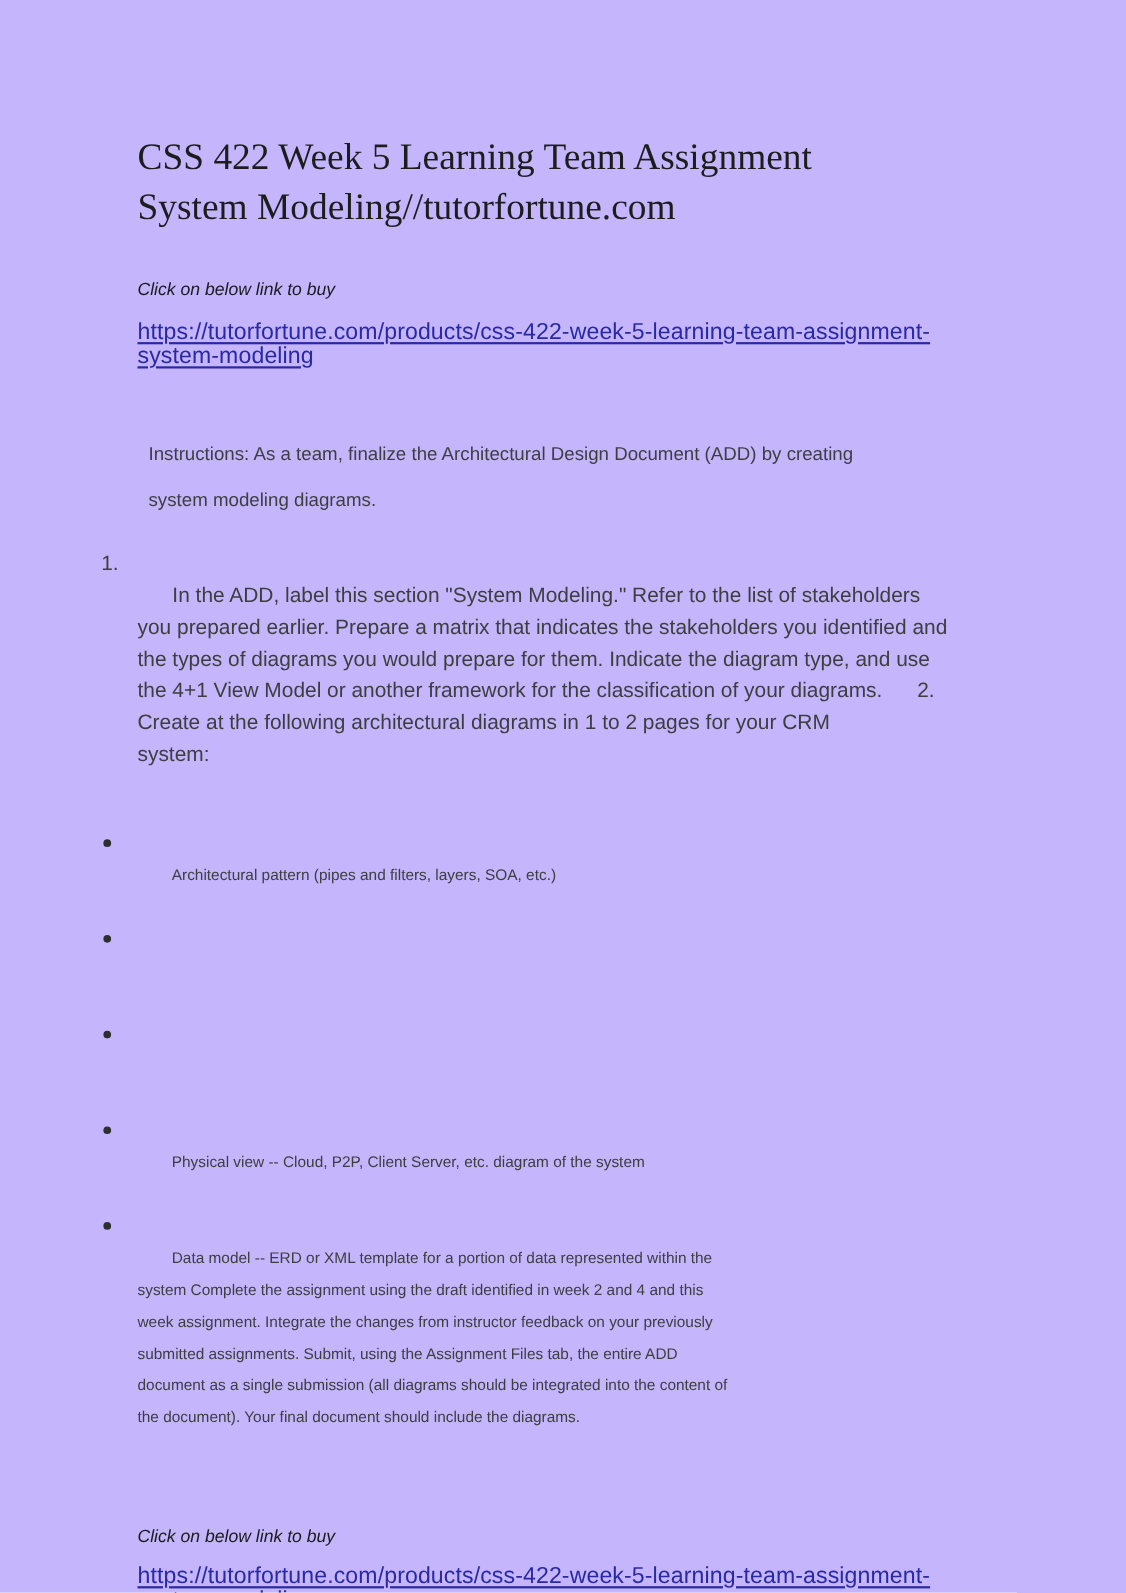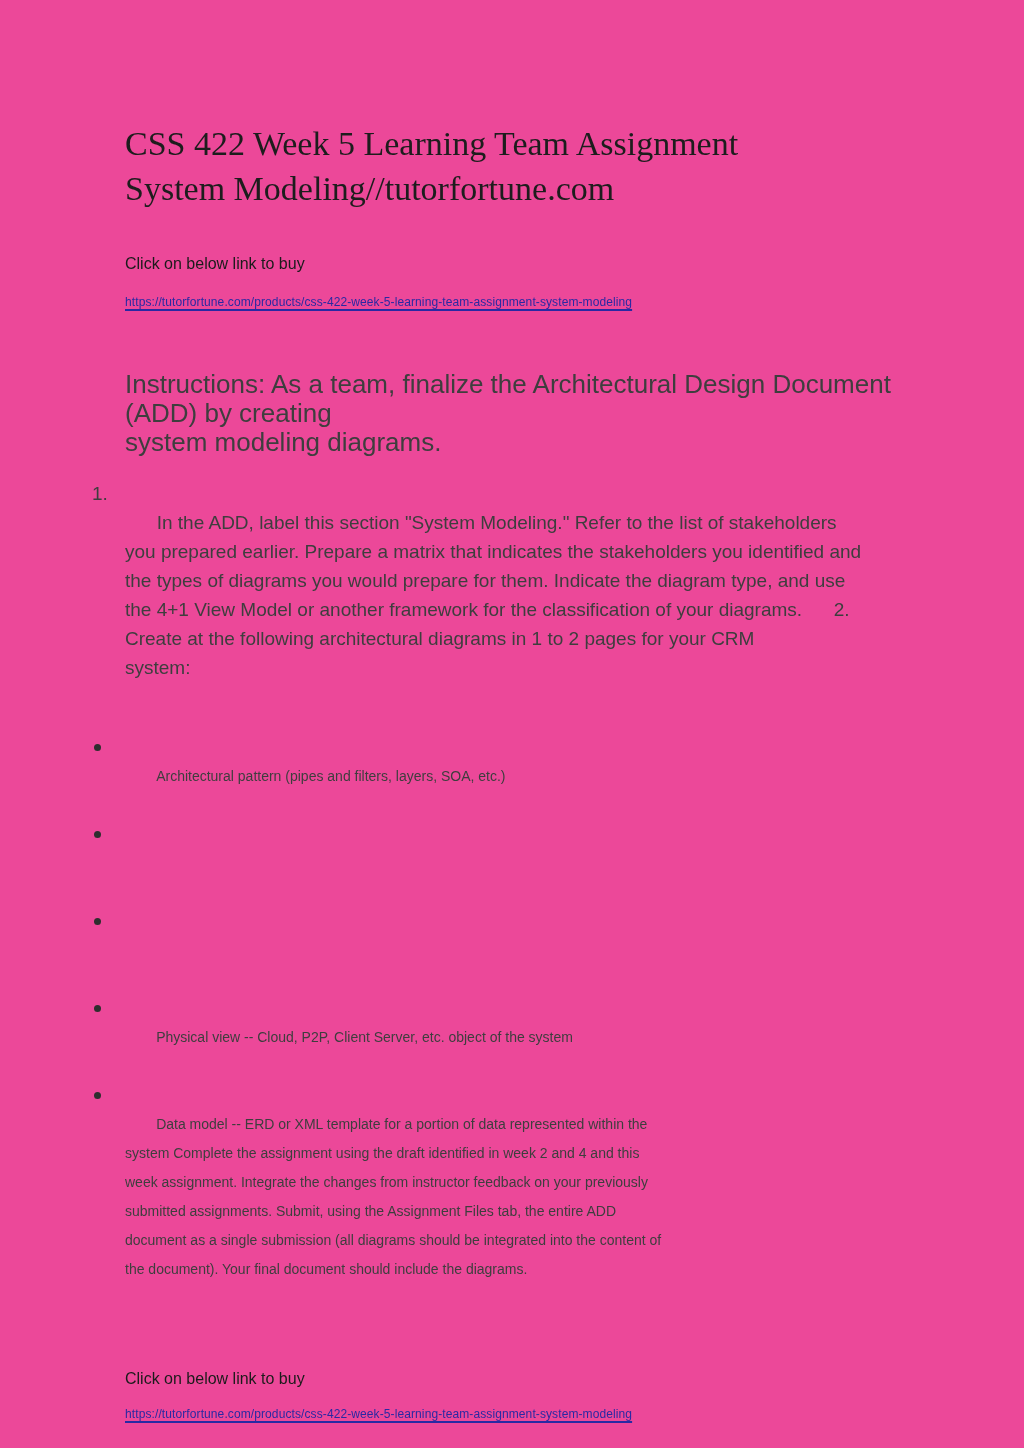--- a/index.html
+++ b/index.html
@@ -1,21 +1,21 @@
 <!DOCTYPE html>
 <html><head>
 <meta charset="utf-8">
 <style>
   * { margin: 0; padding: 0; box-sizing: border-box; }
   html, body { background: #ffffff; }
   .page {
     position: relative;
     width: 1024px;
     height: 1448px;
-    background: #ec4899;
+    background: #c4b5fd;
     overflow: hidden;
     font-family: "Liberation Sans", sans-serif;
     color: #3e3e3e;
   }
   .content {
     position: absolute;
     left: 125px;
     top: 0;
     width: 778px;
   }
@@ -27,39 +27,41 @@
     line-height: 45px;
     color: #1d1d1d;
     white-space: pre-wrap;
   }
   .buy-prompt {
     margin-top: 42px;
     font-size: 16px;
     line-height: 22px;
     color: #1b1b1b;
     white-space: pre-wrap;
+    font-style: italic;
   }
   .product-link {
     display: block;
     margin-top: 16px;
-    font-size: 12px;
+    font-size: 21px;
     line-height: 22px;
     letter-spacing: 0.1px;
     color: #2929a3;
     text-decoration: underline;
     text-decoration-thickness: 1.5px;
     text-underline-offset: 3px;
     white-space: pre-wrap;
     cursor: pointer;
   }
   .intro {
     margin-top: 57px;
-    font-size: 26px;
-    line-height: 29px;
+    font-size: 17px;
+    line-height: 42px;
     white-space: pre-wrap;
+    margin-left: 10px;
   }
   .num-item {
     position: relative;
     margin-top: 22px;
     font-size: 19px;
     line-height: 29px;
     text-indent: 60px;
     white-space: pre-wrap;
   }
   .num-item .marker {
@@ -118,21 +120,21 @@
       <div class="bullet-item">
         <span class="dot"></span><span>Architectural pattern (pipes and filters, layers, SOA, etc.)</span>
       </div>
       <div class="bullet-item">
         <span class="dot"></span>
       </div>
       <div class="bullet-item">
         <span class="dot"></span>
       </div>
       <div class="bullet-item">
-        <span class="dot"></span><span>Physical view -- Cloud, P2P, Client Server, etc. object of the system</span>
+        <span class="dot"></span><span>Physical view -- Cloud, P2P, Client Server, etc. diagram of the system</span>
       </div>
       <div class="bullet-item">
         <span class="dot"></span><span>Data model -- ERD or XML template for a portion of data represented within the
 system Complete the assignment using the draft identified in week 2 and 4 and this
 week assignment. Integrate the changes from instructor feedback on your previously
 submitted assignments. Submit, using the Assignment Files tab, the entire ADD
 document as a single submission (all diagrams should be integrated into the content of
 the document). Your final document should include the diagrams.</span>
       </div>
     </div>

